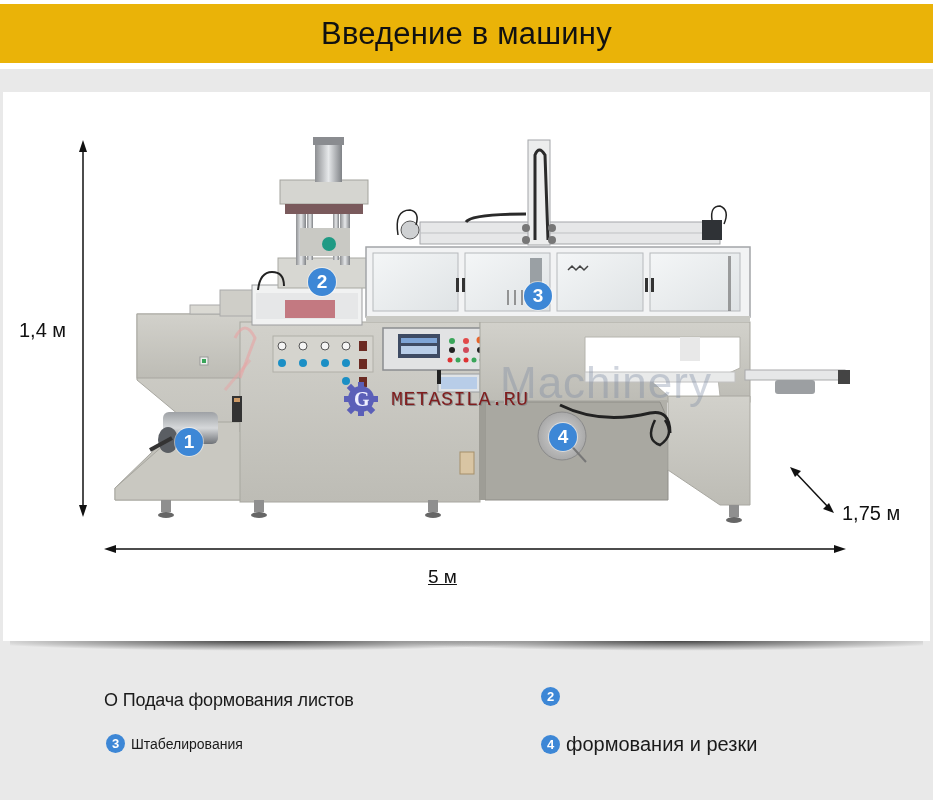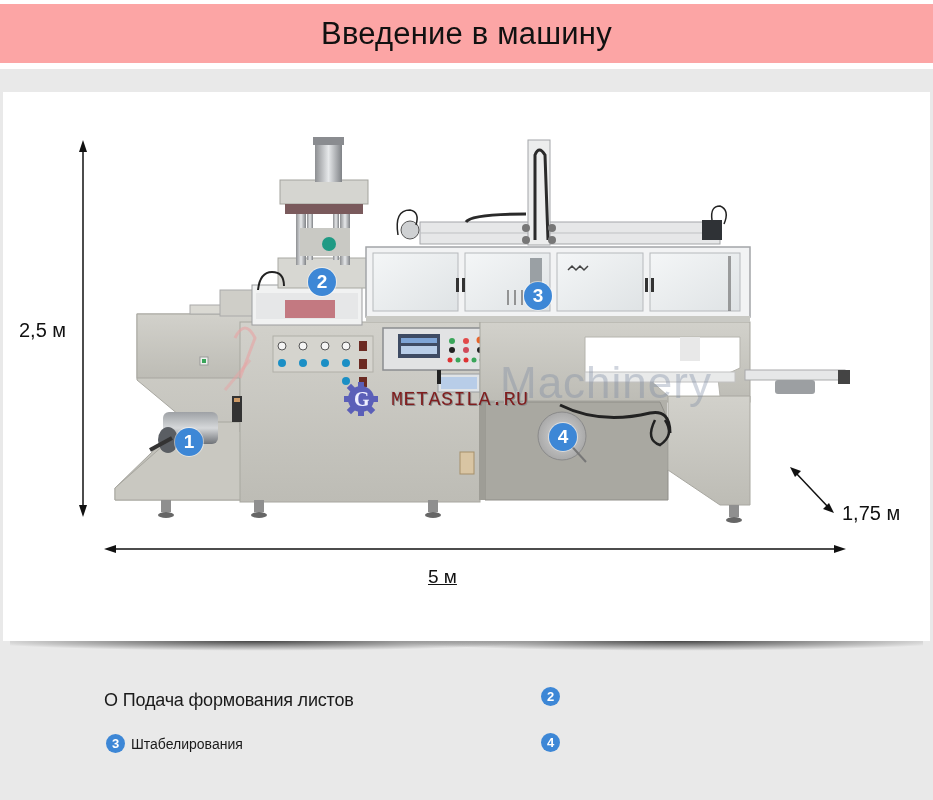--- a/index.html
+++ b/index.html
@@ -1,21 +1,21 @@
 <!DOCTYPE html>
 <html><head>
   <meta charset="utf-8">
   <style>
     * { margin: 0; padding: 0; box-sizing: border-box; }
     html, body { width: 933px; height: 800px; overflow: hidden; background: #ffffff; }
     body { font-family: "Liberation Sans", sans-serif; position: relative; }
 
     .title-bar {
       position: absolute; left: 0; top: 4px; width: 933px; height: 59px;
-      background: #fca5a5;
+      background: #eab308;
       display: flex; align-items: center; justify-content: center;
     }
     .title-bar span { font-size: 31px; color: #111; letter-spacing: 0.2px; }
 
     .content-bg {
       position: absolute; left: 0; top: 69px; width: 933px; height: 731px;
       background: #e9e9e9;
     }
     .photo-panel {
       position: absolute; left: 3px; top: 92px; width: 927px; height: 549px;
@@ -314,30 +314,31 @@
 
   <line x1="112" y1="549" x2="838" y2="549" stroke="#111" stroke-width="1.5"></line>
   <polygon points="104,549 116,545 116,553" fill="#111"></polygon>
   <polygon points="846,549 834,545 834,553" fill="#111"></polygon>
 
   <line x1="795" y1="472" x2="829" y2="508" stroke="#111" stroke-width="1.5"></line>
   <polygon points="790,467 801,471 795,477" fill="#111"></polygon>
   <polygon points="834,513 823,509 829,503" fill="#111"></polygon>
 </svg>
 
-<div class="dim-label" style="left:19px;top:319px;">2,5 м</div>
+<div class="dim-label" style="left:19px;top:319px;">1,4 м</div>
 <div class="dim-label" style="left:428px;top:566px;font-size:19px;text-decoration:underline;">5 м</div>
 <div class="dim-label" style="left:842px;top:470px;margin-top:32px;">1,75 м</div>
 
 <div class="legend legend-1">
   <span class="lg-text" style="margin-right:5px;">О</span>
   <span class="lg-text">Подача формования листов</span>
 </div>
 <div class="legend legend-2">
   <span class="lg-badge">2</span>
 </div>
 <div class="legend legend-3">
   <span class="lg-badge">3</span>
   <span class="lg-text">Штабелирования</span>
 </div>
 <div class="legend legend-4">
   <span class="lg-badge">4</span>
+  <span class="lg-text">формования и резки</span>
 </div>
 
 </body></html>

